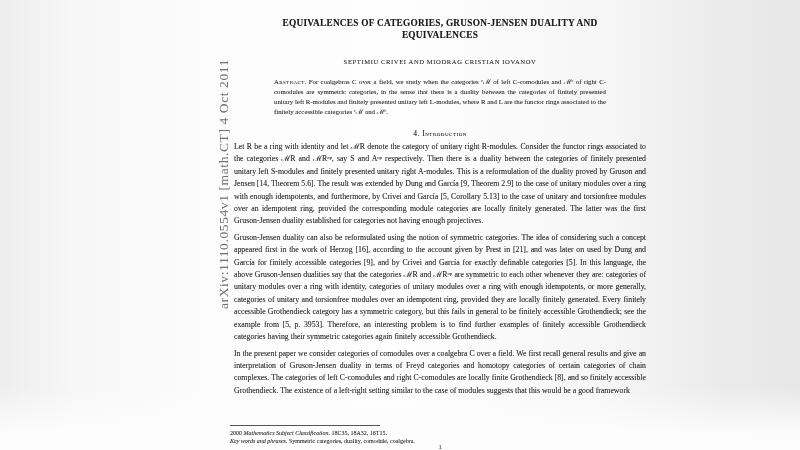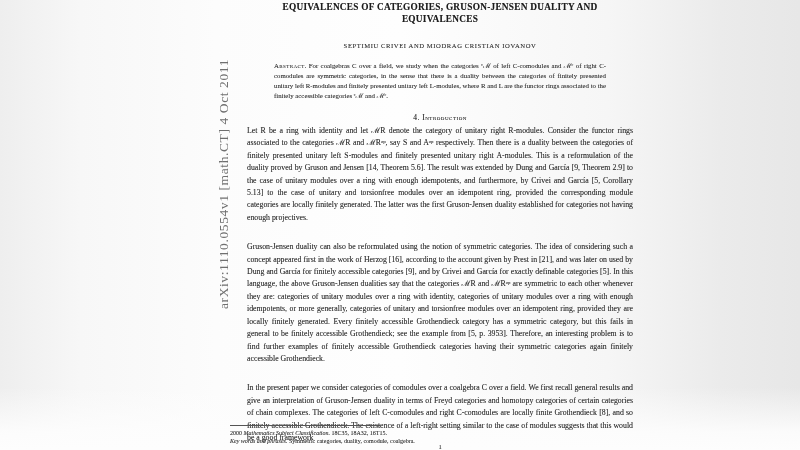--- a/index.html
+++ b/index.html
@@ -21,21 +21,21 @@
     font-family: "Liberation Serif", serif;
     font-size: 13.5px; letter-spacing: 0.6px;
     color: #6f6f6f;
     white-space: nowrap;
   }
   .content {
     position: absolute; left: 230px; top: 0; width: 420px; height: 450px;
     text-shadow: 0 0 0.5px rgba(70,70,70,0.55);
   }
   .title {
-    margin: 0; padding-top: 1px;
+    margin: 16px; padding-top: 1px;
     text-align: center;
     font-size: 9.3px; font-weight: bold; letter-spacing: 0.25px;
     line-height: 12px; color: #1e1e1e;
   }
   .authors {
     margin: 0; margin-top: 17px;
     text-align: center;
     font-size: 6.6px; letter-spacing: 0.6px;
     color: #3a3a3a;
   }
@@ -46,21 +46,21 @@
   }
   .abstract .sc { font-variant: small-caps; letter-spacing: 0.4px; margin-right: 2px; }
   .section-heading {
     margin: 0; margin-top: 12px;
     text-align: center;
     font-size: 7.6px; font-weight: normal;
     font-variant: small-caps; letter-spacing: 0.5px;
     color: #2e2e2e;
   }
   .body-par {
-    margin: 17px; margin-top: 3px;
+    margin: 4px; margin-top: 3px;
     font-size: 7.8px; line-height: 12.4px;
     text-align: justify; color: #333;
   }
   .body-par:first-of-type { margin-top: 7px; }
   .footnotes {
     position: absolute; left: 0; top: 425px; width: 420px;
     font-size: 6px; line-height: 8px; color: #3a3a3a;
   }
   .footnote-rule {
     width: 150px; height: 1px; background: #555; margin-bottom: 3px;

